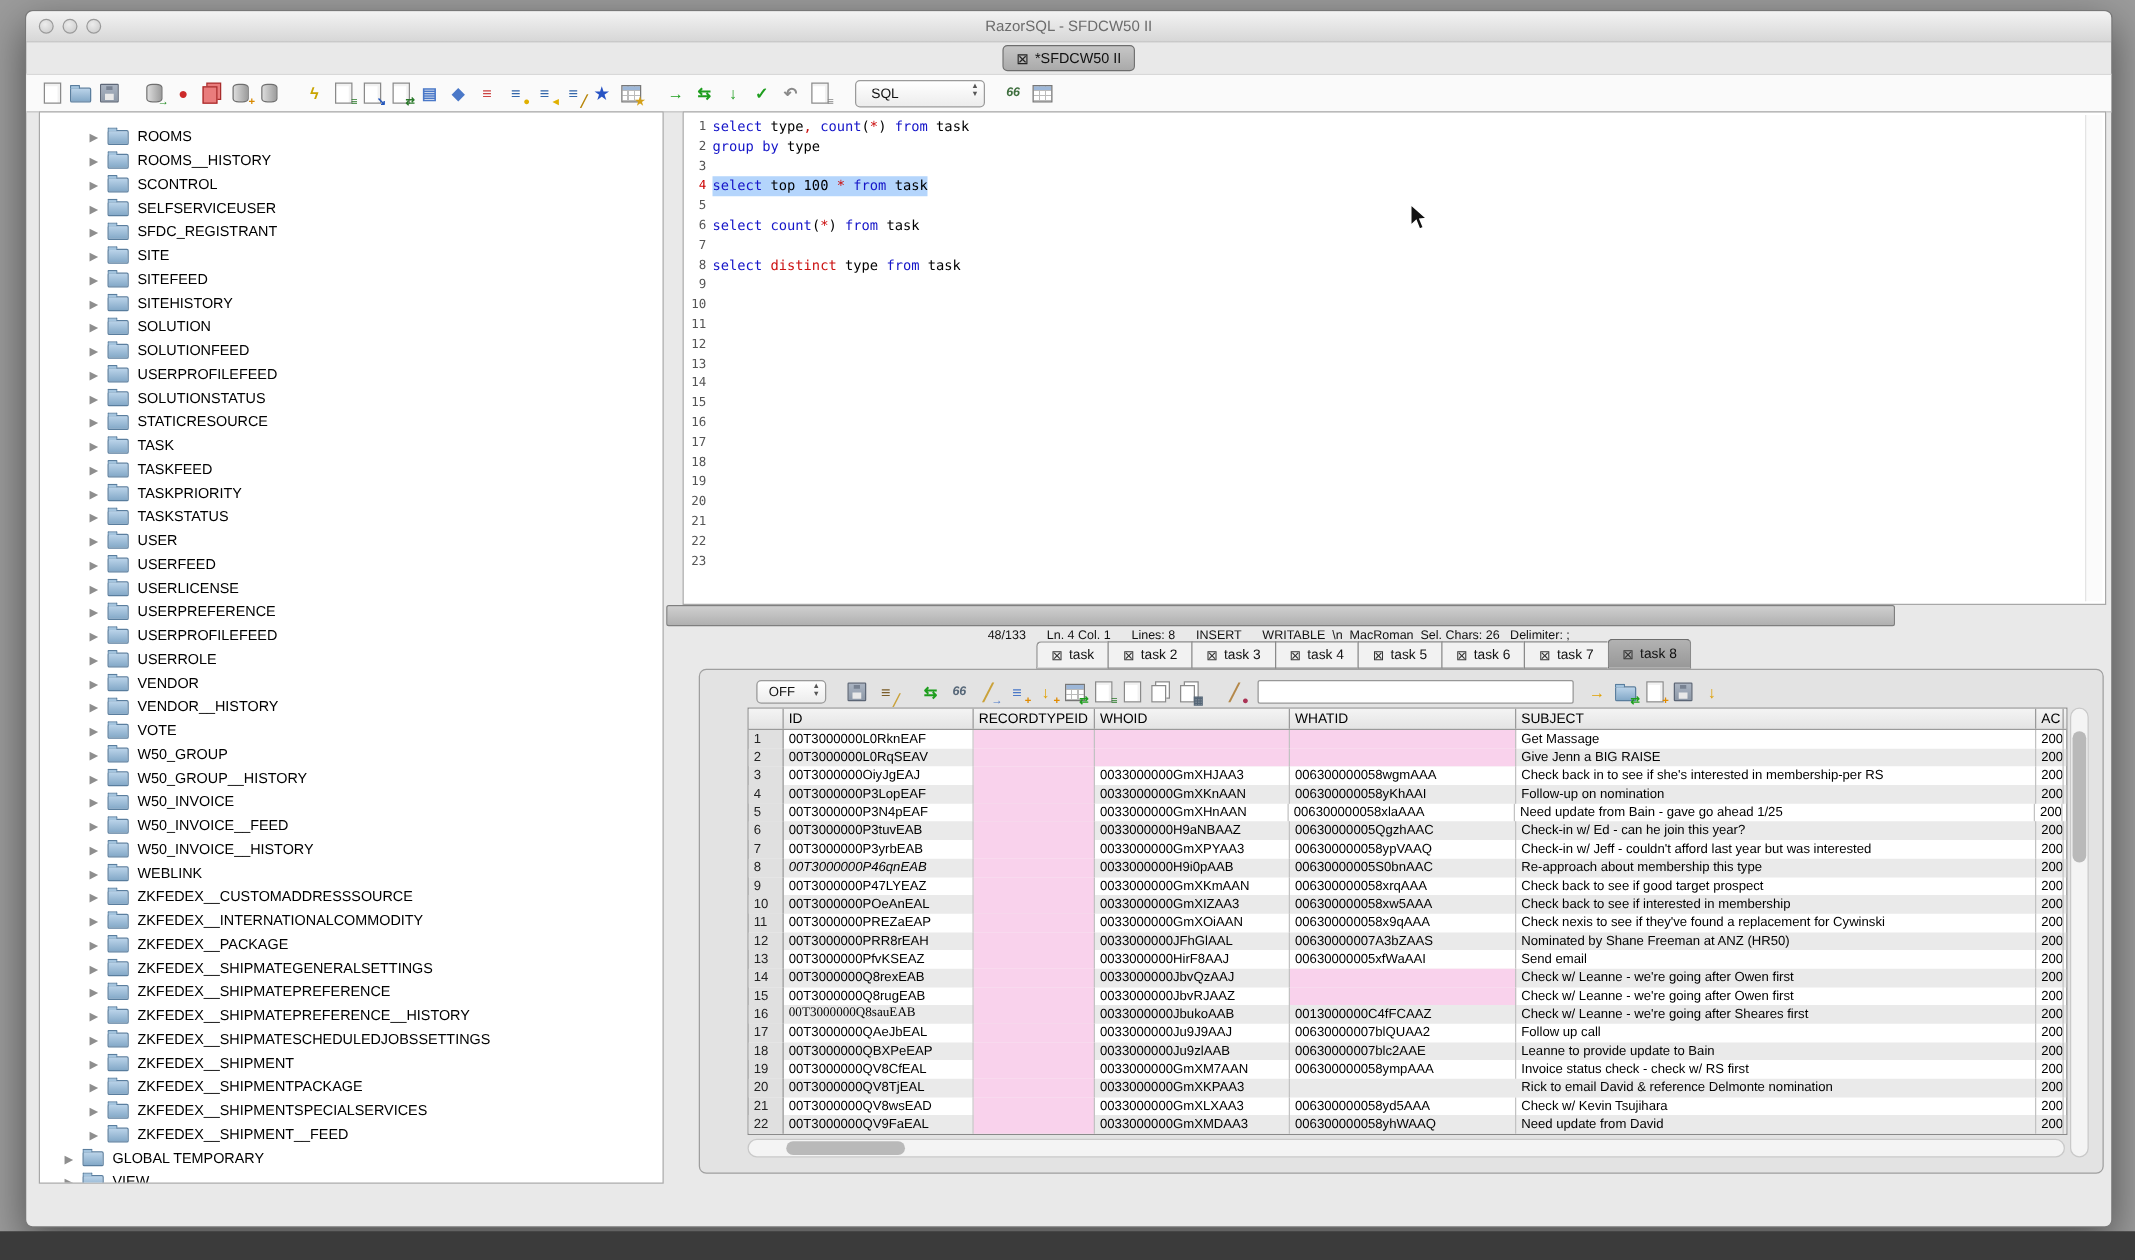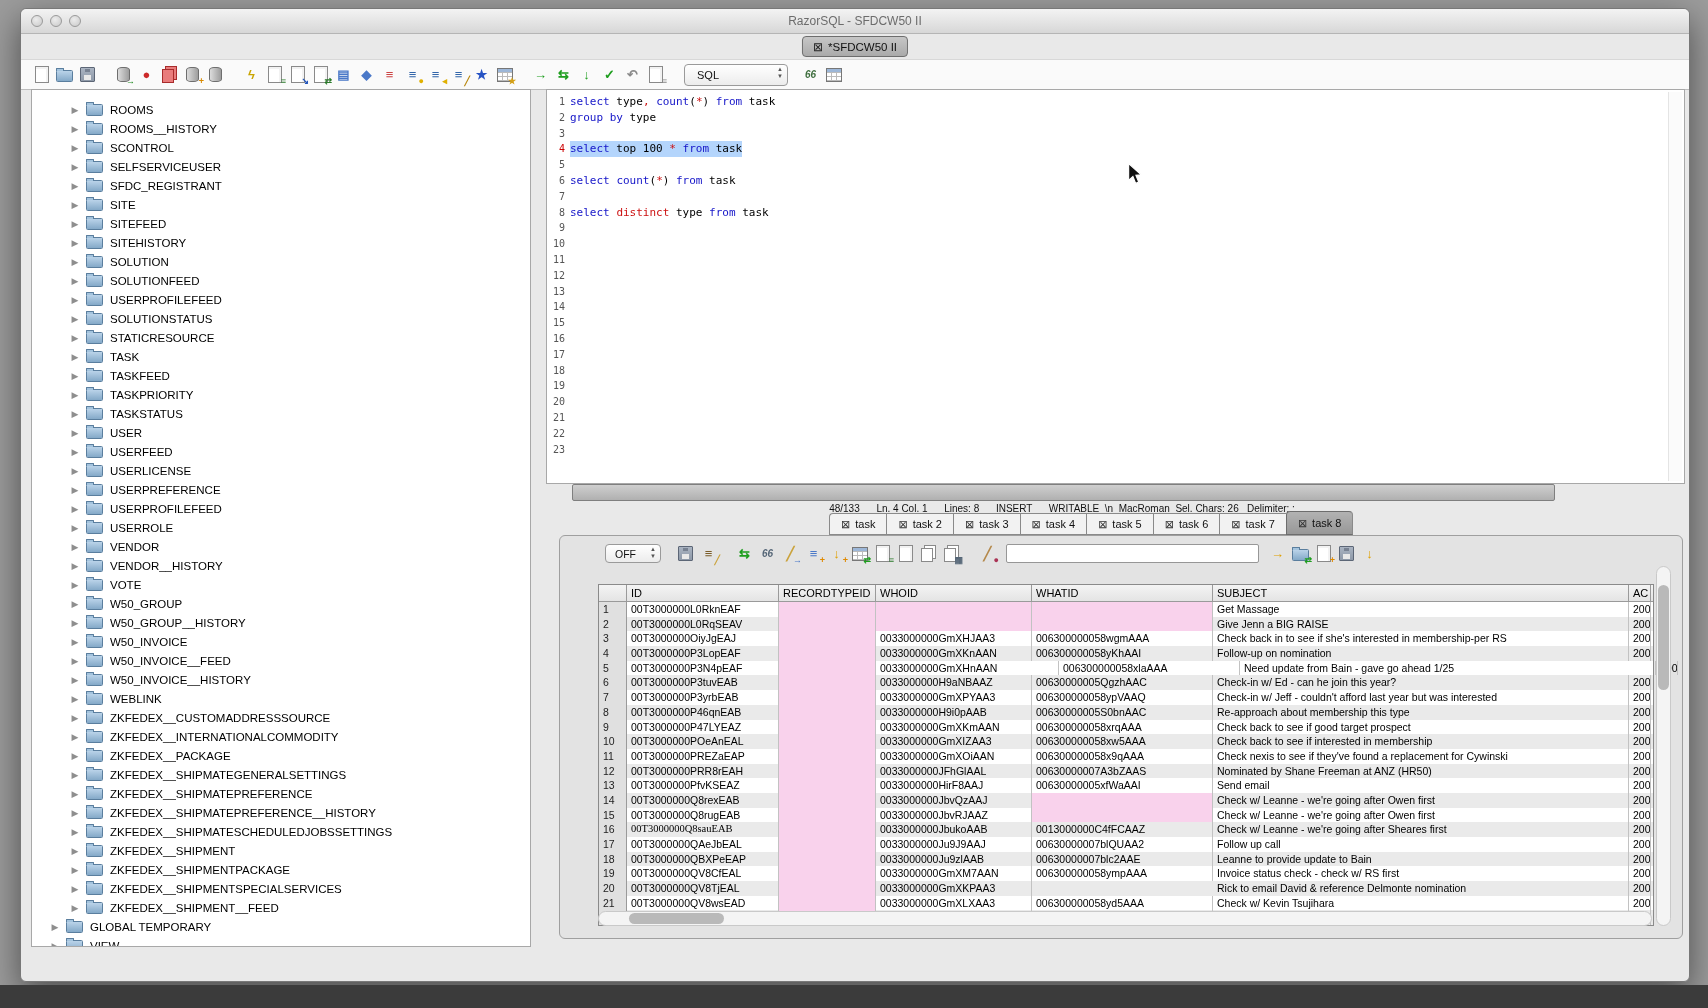--- a/index.html
+++ b/index.html
@@ -76,21 +76,21 @@
          font-family:"DejaVu Sans Mono",monospace;font-size:11px;}
   .lnum{width:18px;text-align:right;padding-right:5px;color:#555;flex:none;font-size:10px;}
   .lnum.cur{color:#cc0000;}
   .code{white-space:pre;}
   .code .k{color:#1414c8;}
   .code .r{color:#cc1111;}
   .code .p{color:#000;}
   .code.sel{background:#b4d5fc;}
   #ed-lines{padding-top:4px;}
   
-  .ed-status{position:absolute;left:551px;top:475px;width:983px;height:17px;
+  .ed-status{position:absolute;left:512px;top:475px;width:983px;height:17px;
       background:linear-gradient(#cfcfcf,#b0b0b0);border:1px solid #7f7f7f;border-radius:2px;
       font-size:10px;color:#111;line-height:16px;white-space:pre;padding-left:245px;box-sizing:border-box;}
   
   .rtabs{position:absolute;left:808px;top:504px;height:22px;display:flex;align-items:flex-end;}
   .rtab{height:20px;display:flex;align-items:center;gap:5px;padding:0 11px;font-size:11px;color:#111;
         background:#f2f2f2;border:1px solid #8a8a8a;border-right:none;}
   .rtab:first-child{border-radius:4px 0 0 0;}
   .rtab .rx{font-size:11px;color:#333;}
   .rtab.on{background:linear-gradient(#b2b2b2,#989898);border:1px solid #6d6d6d;
         border-radius:4px 4px 0 0;height:22px;}
@@ -98,21 +98,21 @@
   
   .results{position:absolute;left:538px;top:526px;width:1124px;height:404px;background:#e3e3e3;
            border:1px solid #9f9f9f;border-radius:6px;box-sizing:border-box;}
   .rtoolbar{position:absolute;left:45px;top:5px;right:8px;height:25px;display:flex;align-items:center;}
   .limit-select{width:56px;height:19px;background:linear-gradient(#ffffff,#ececec);border:1px solid #9a9a9a;
       border-radius:4px;font-size:10.5px;color:#111;display:flex;align-items:center;padding-left:9px;
       position:relative;margin-right:14px;box-sizing:border-box;}
   .search-input{width:243px;height:17px;border:1px solid #979797;border-radius:2px;background:#fff;
       margin:0 8px 0 6px;font-size:11px;padding:0 4px;}
   
-  .grid{position:absolute;left:38px;top:48px;width:1054px;background:#fff;border:1px solid #8a8a8a;}
+  .grid{position:absolute;left:38px;top:30px;width:1054px;background:#fff;border:1px solid #8a8a8a;}
   .gh{display:flex;height:16px;background:linear-gradient(#f4f4f4,#e4e4e4);border-bottom:1px solid #9a9a9a;}
   .gh .gc{font-size:11px;color:#000;line-height:16px;}
   .gc{box-sizing:border-box;padding-left:4px;border-right:1px solid #c2c2c2;overflow:hidden;
       white-space:nowrap;flex:none;}
   .gh .gc{border-right:1px solid #9a9a9a;}
   .gr{display:flex;height:14.7px;line-height:14.7px;font-size:10.5px;color:#000;}
   .gr.even{background:#eaeaea;}
   .gr .gnum{background:#e0e0e0;border-right:1px solid #9a9a9a;color:#222;}
   .gc.pink{background:#f9d2ec;}
   .hscroll{position:absolute;left:38px;top:375px;width:1054px;height:15px;background:#f4f4f4;
@@ -733,21 +733,21 @@
           <div class="gc pink" style="width: 97px;"></div>
           <div class="gc" style="width: 156px;">0033000000GmXKnAAN</div>
           <div class="gc" style="width: 181px;">006300000058yKhAAI</div>
           <div class="gc" style="width: 416px;">Follow-up on nomination</div>
           <div class="gc" style="width: 22px;">200</div>
         </div>
         <div class="gr odd">
           <div class="gc gnum" style="width: 28px;">5</div>
           <div class="gc" style="width: 152px;">00T3000000P3N4pEAF</div>
           <div class="gc pink" style="width: 97px;"></div>
-          <div class="gc" style="width: 183px;">0033000000GmXHnAAN</div>
+          <div class="gc" style="width: 155px;">0033000000GmXHnAAN</div>
           <div class="gc" style="width: 181px;">006300000058xlaAAA</div>
           <div class="gc" style="width: 416px;">Need update from Bain - gave go ahead 1/25</div>
           <div class="gc" style="width: 22px;">200</div>
         </div>
         <div class="gr even">
           <div class="gc gnum" style="width: 28px;">6</div>
           <div class="gc" style="width: 152px;">00T3000000P3tuvEAB</div>
           <div class="gc pink" style="width: 97px;"></div>
           <div class="gc" style="width: 156px;">0033000000H9aNBAAZ</div>
           <div class="gc" style="width: 181px;">00630000005QgzhAAC</div>
@@ -758,21 +758,21 @@
           <div class="gc gnum" style="width: 28px;">7</div>
           <div class="gc" style="width: 152px;">00T3000000P3yrbEAB</div>
           <div class="gc pink" style="width: 97px;"></div>
           <div class="gc" style="width: 156px;">0033000000GmXPYAA3</div>
           <div class="gc" style="width: 181px;">006300000058ypVAAQ</div>
           <div class="gc" style="width: 416px;">Check-in w/ Jeff - couldn't afford last year but was interested</div>
           <div class="gc" style="width: 22px;">200</div>
         </div>
         <div class="gr even">
           <div class="gc gnum" style="width: 28px;">8</div>
-          <div class="gc" style="width: 152px;">00T3000000P46qnEAB</div>
+          <div class="gc" style="width: 152px; font-style: italic;">00T3000000P46qnEAB</div>
           <div class="gc pink" style="width: 97px;"></div>
           <div class="gc" style="width: 156px;">0033000000H9i0pAAB</div>
           <div class="gc" style="width: 181px;">00630000005S0bnAAC</div>
           <div class="gc" style="width: 416px;">Re-approach about membership this type</div>
           <div class="gc" style="width: 22px;">200</div>
         </div>
         <div class="gr odd">
           <div class="gc gnum" style="width: 28px;">9</div>
           <div class="gc" style="width: 152px;">00T3000000P47LYEAZ</div>
           <div class="gc pink" style="width: 97px;"></div>

